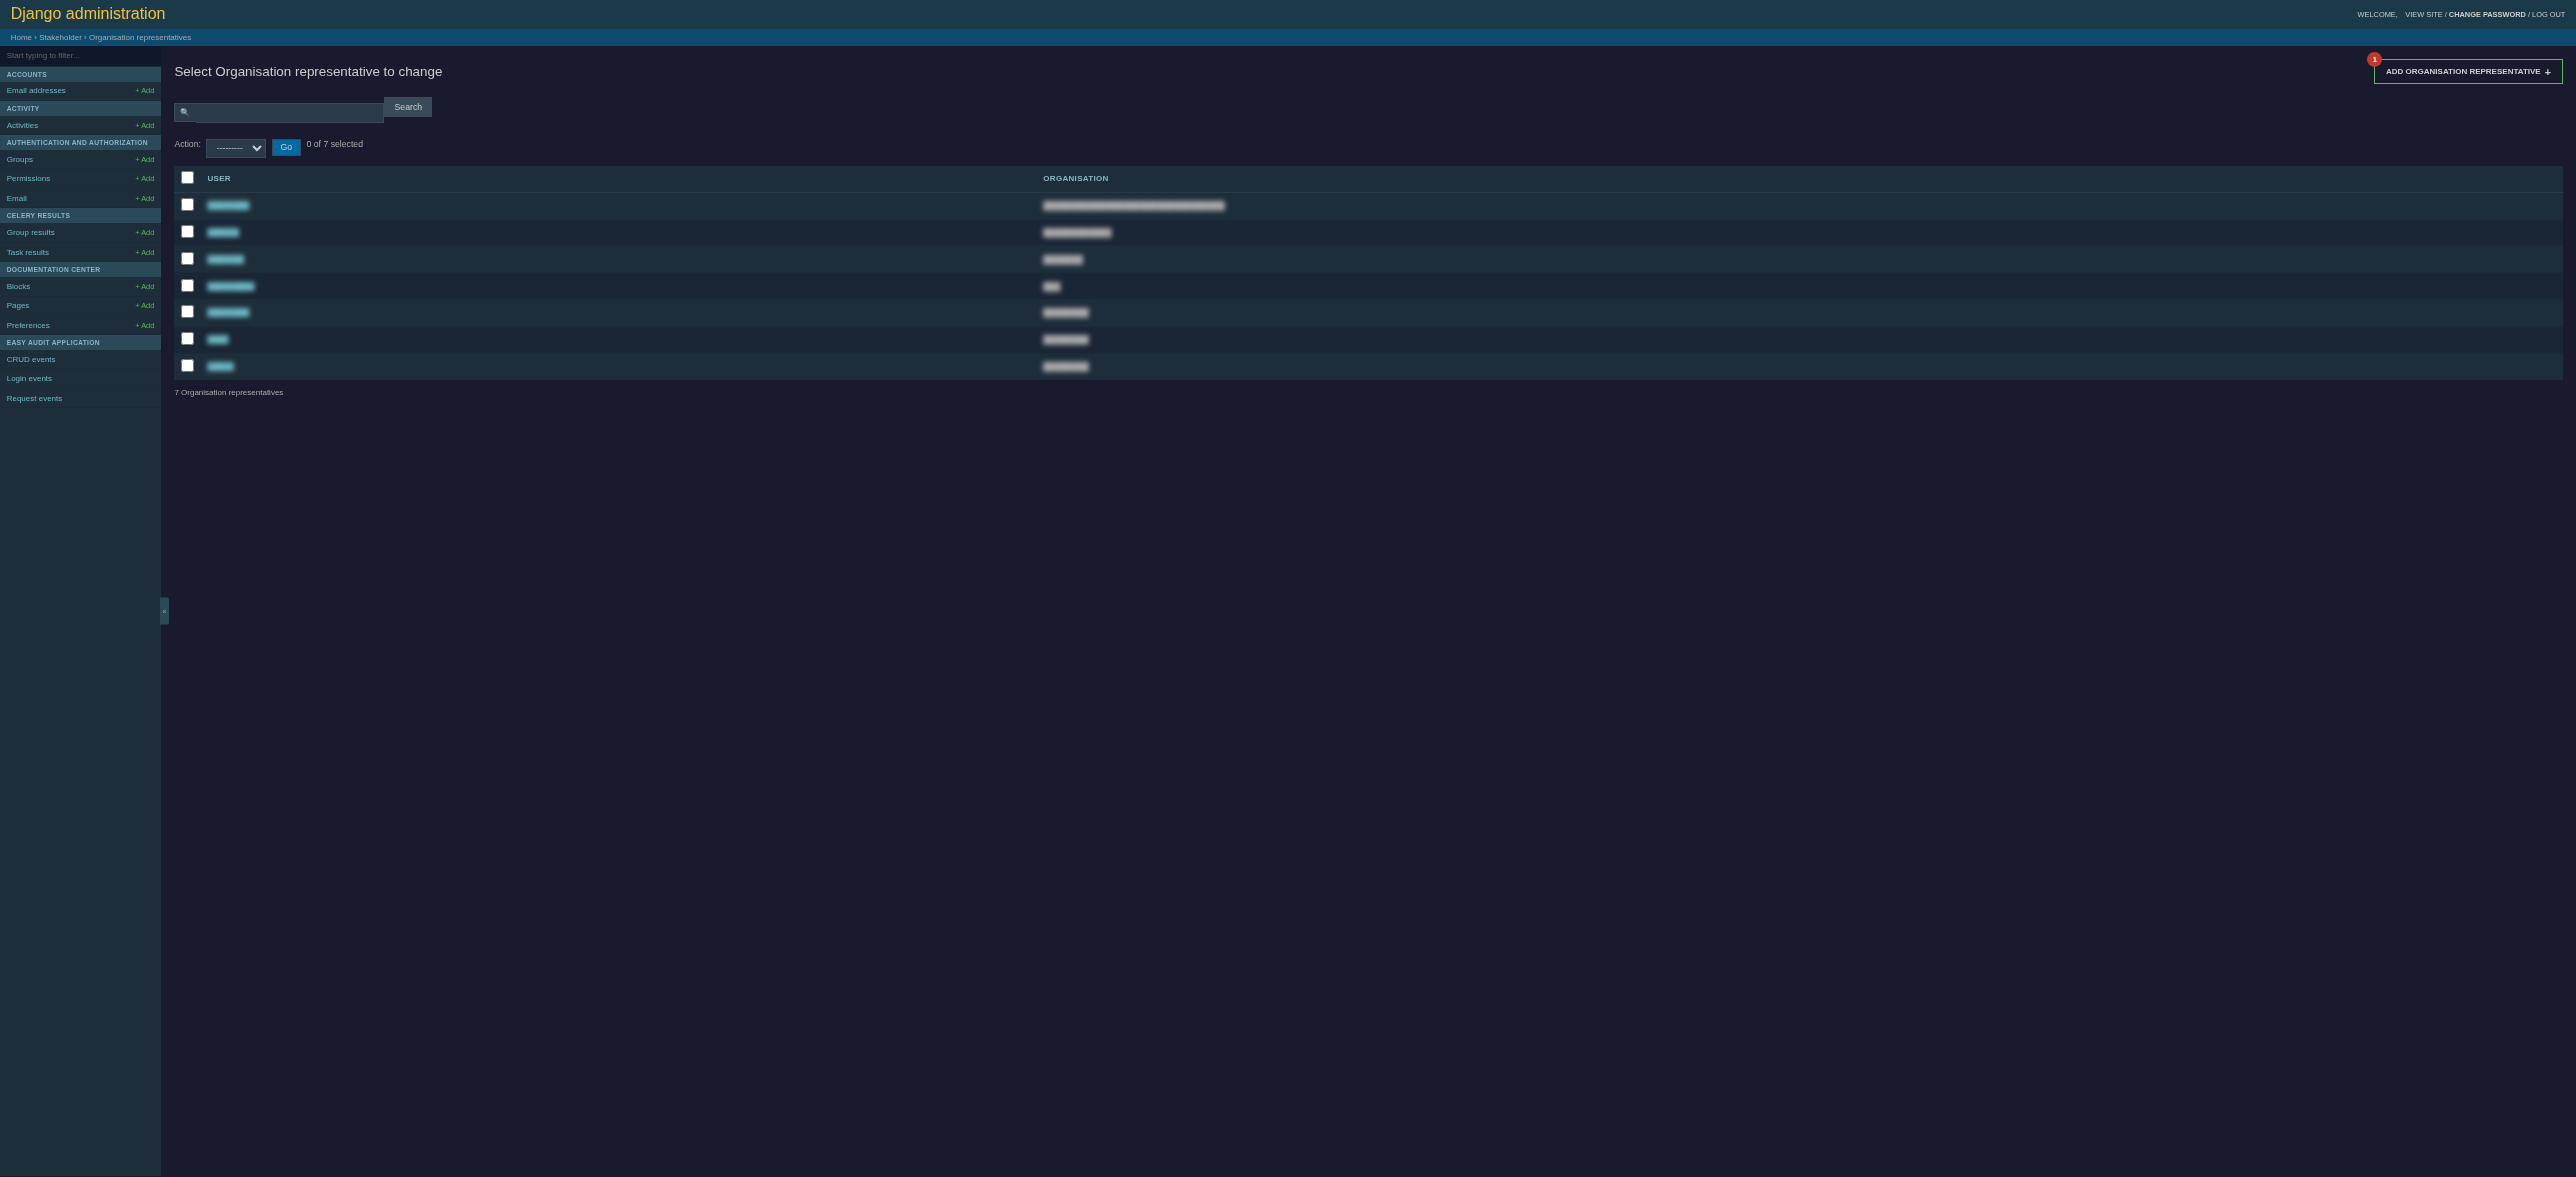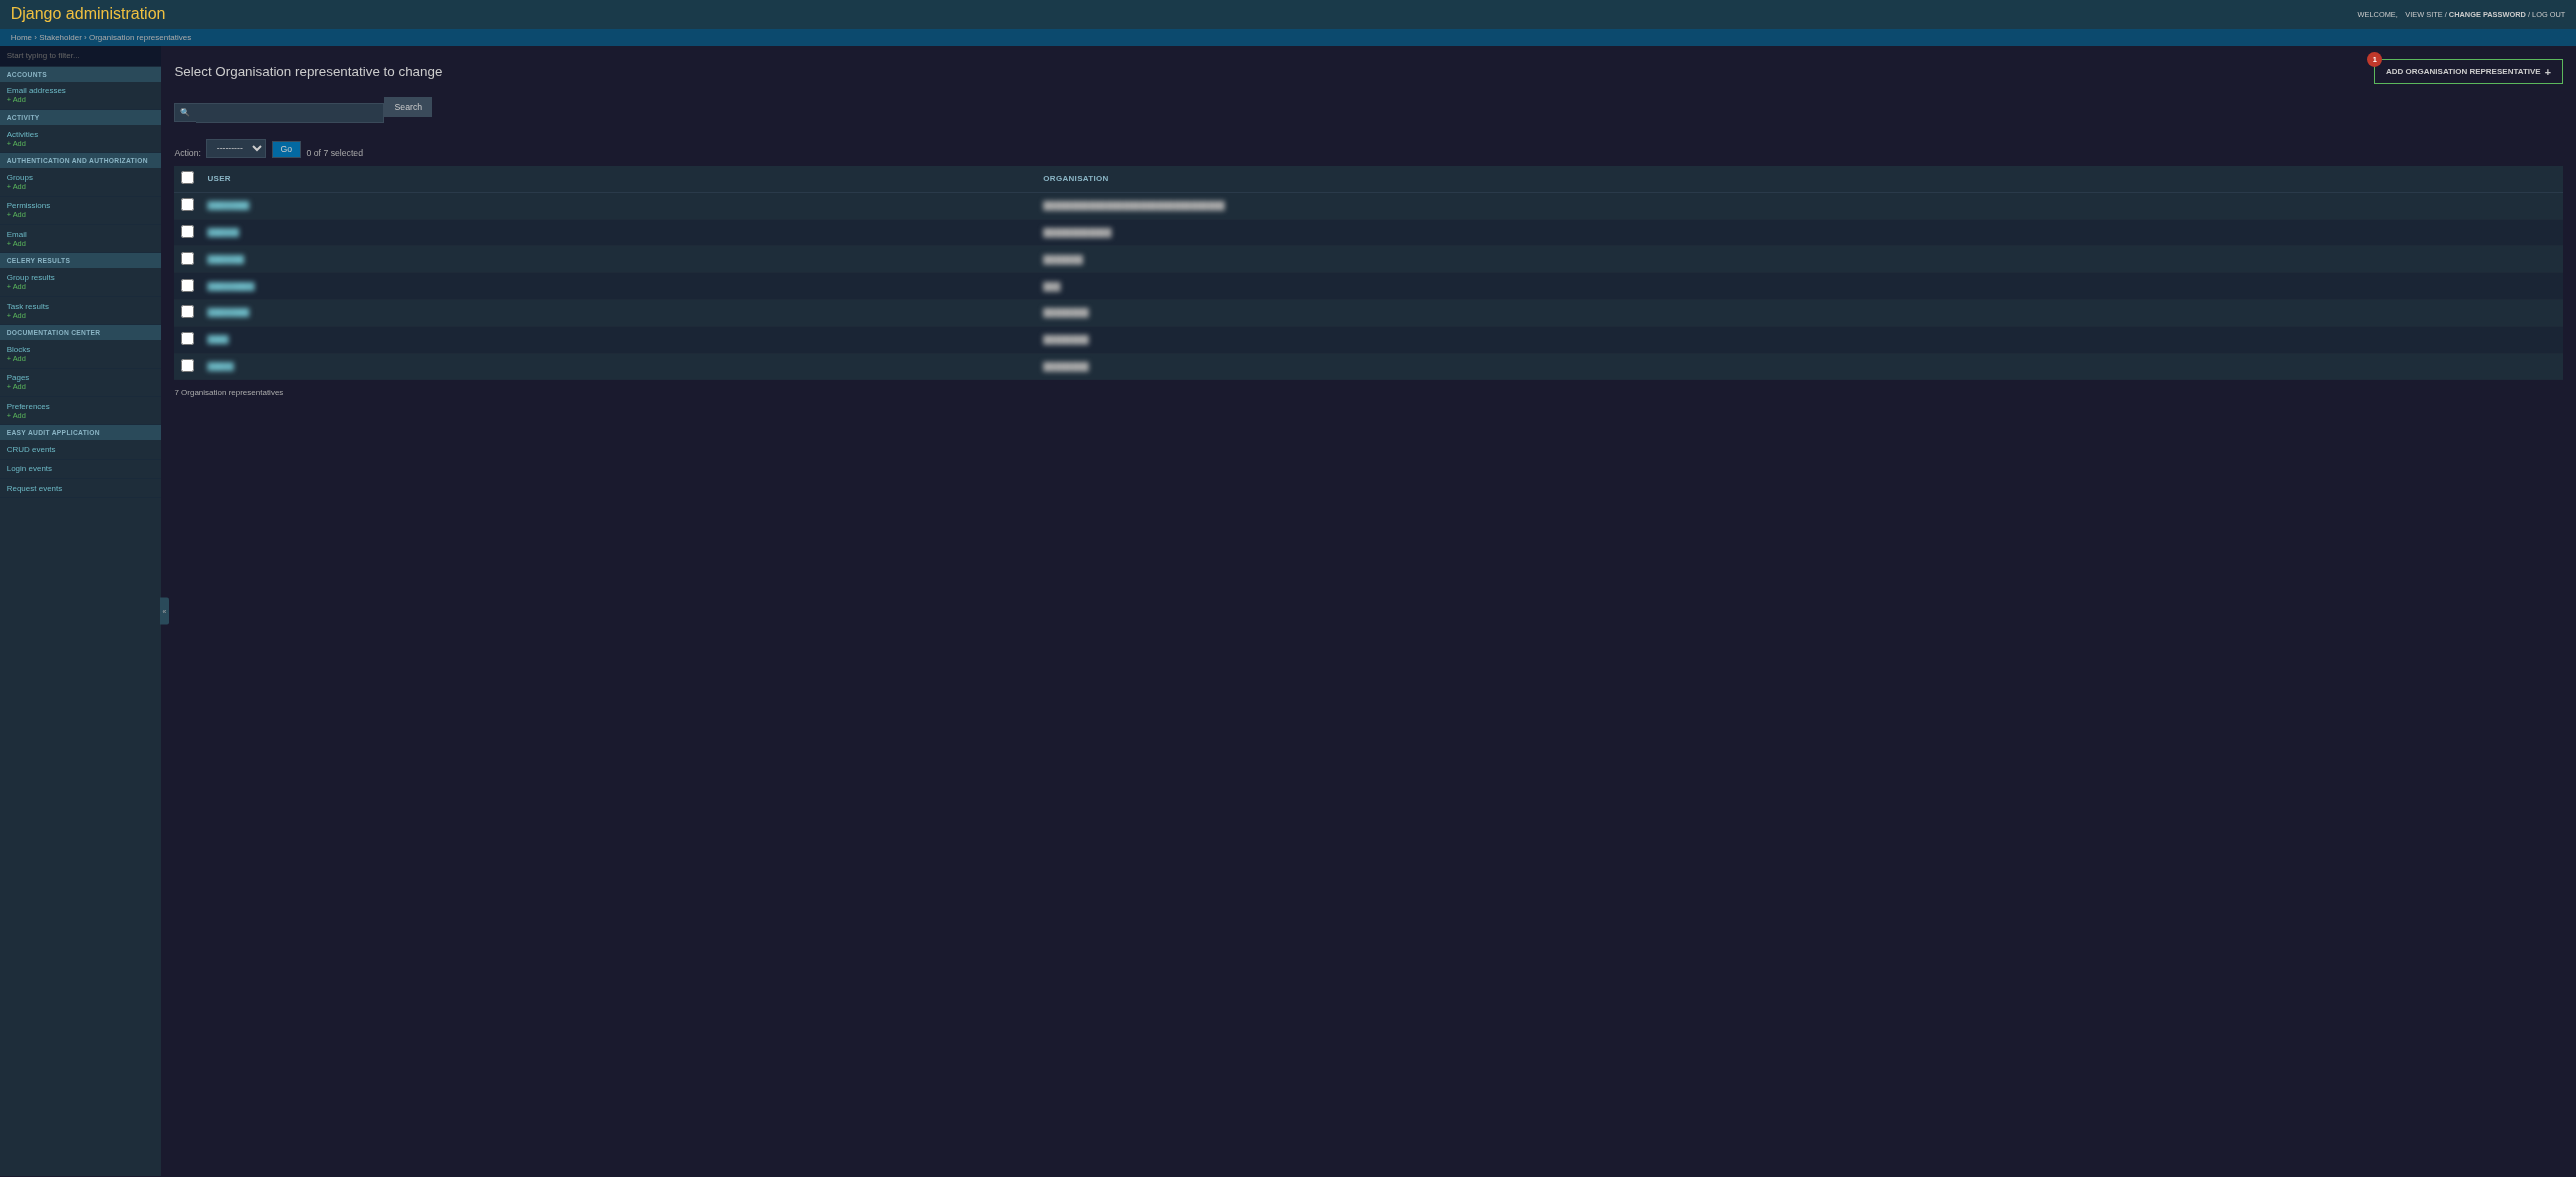--- a/index.html
+++ b/index.html
@@ -54,27 +54,27 @@
       background: #2a4a5a;
       color: #8ab4c4;
       font-size: 6.7px;
       font-weight: bold;
       padding: 4px 6.7px;
       letter-spacing: 0.3px;
       text-transform: uppercase;
     }
     .sidebar-item {
       display: flex;
+      align-items: center;
       justify-content: space-between;
       padding: 4.7px 6.7px;
       color: #6cb8c4;
       font-size: 8px;
       cursor: pointer;
       border-bottom: 0.7px solid #1a2a3a;
-      flex-direction: column;
     }
     .sidebar-item .item-label { color: #6cb8c4; }
     .sidebar-item .add-link { color: #5cb85c; font-size: 7.4px; }
 
     .collapse-btn {
       position: absolute;
       right: -8px;
       top: 50%;
       transform: translateY(-50%);
       background: #2a4a5a;
@@ -163,21 +163,21 @@
       border: 0.7px solid #3a4a5a;
       border-right: none;
       padding: 4px 5.4px;
       color: #666;
       font-size: 8px;
     }
 
     
     .action-bar {
       display: flex;
-      align-items: flex-end;
+      align-items: flex-start;
       gap: 5.4px;
       margin-bottom: 8px;
     }
     .action-bar label { color: #aaa; font-size: 8.7px; }
     .action-select {
       padding: 2.7px 5.4px;
       background: #2a3a4a;
       border: 0.7px solid #3a4a5a;
       color: #ccc;
       font-size: 8.7px;

